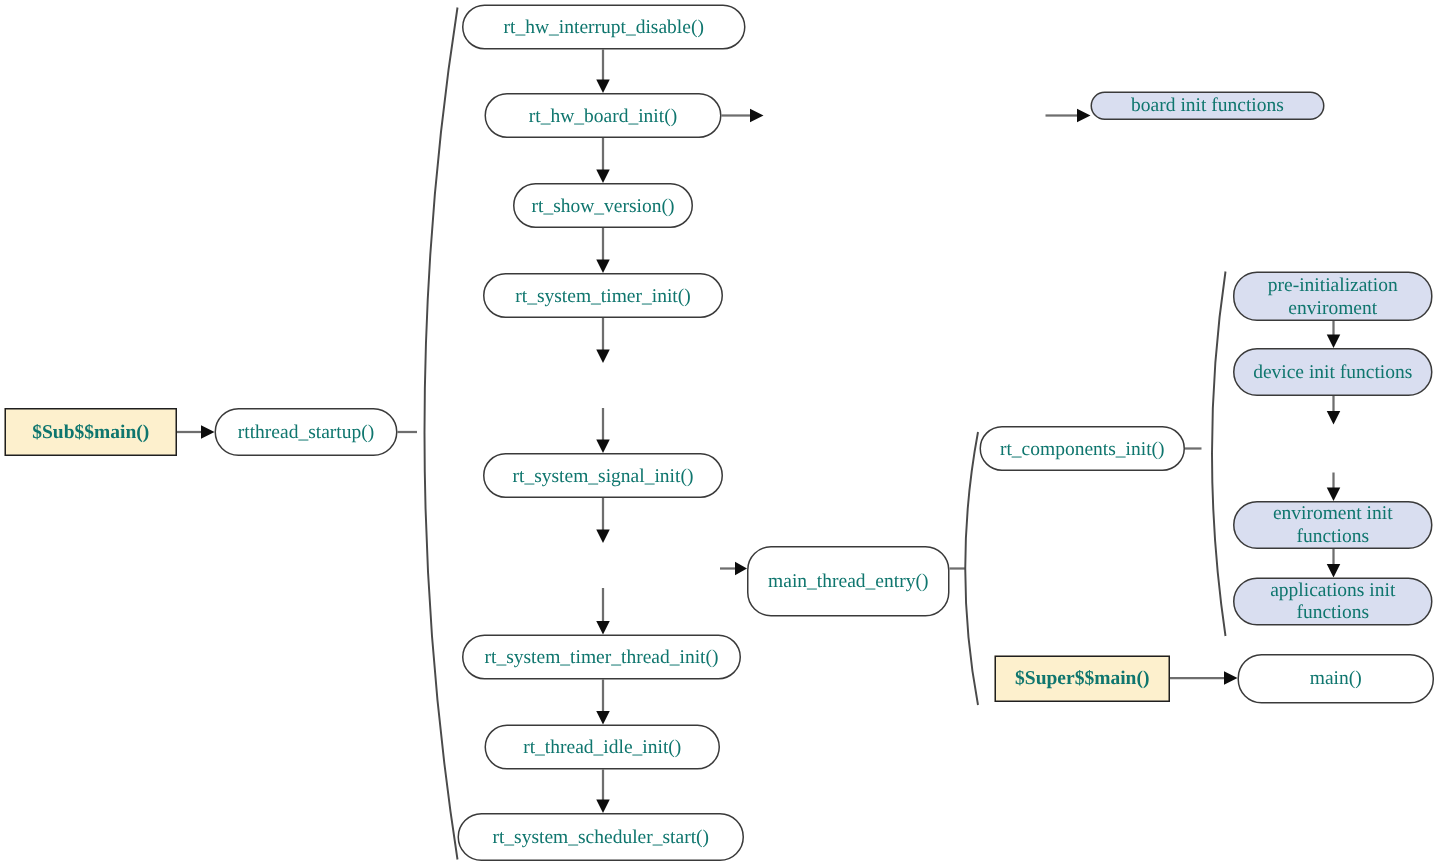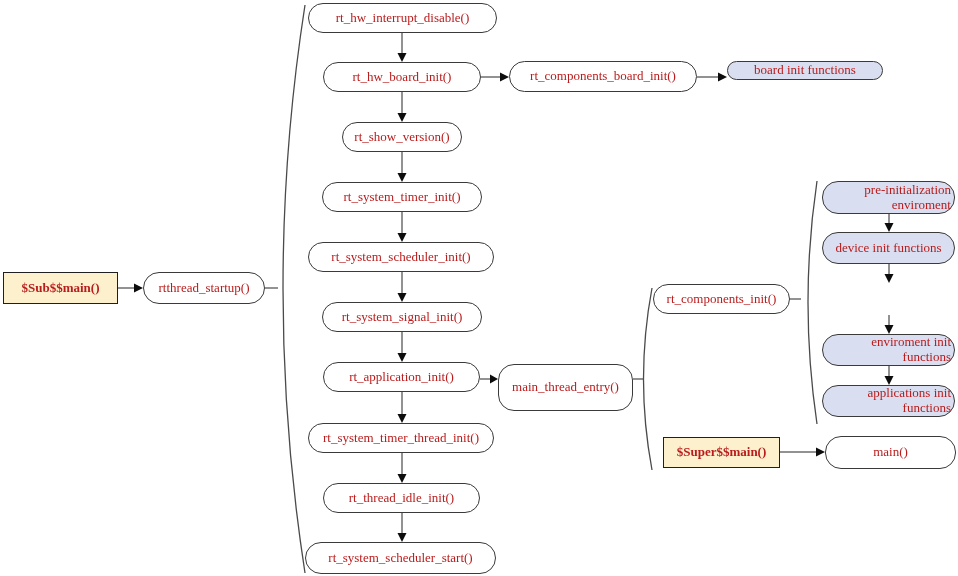--- a/index.html
+++ b/index.html
@@ -1,20 +1,20 @@
 <!DOCTYPE html>
 <html><head>
 <meta charset="utf-8">
 <style>
   html,body{margin:0;padding:0;background:#ffffff;}
   .canvas{position:relative;width:958px;height:576px;background:#ffffff;overflow:hidden;
           font-family:"Liberation Serif", serif;}
   .connectors{position:absolute;left:0;top:0;width:958px;height:576px;}
   .node{position:absolute;box-sizing:border-box;display:flex;align-items:center;justify-content:center;
-        text-align:right;font-size:13px;line-height:1.12;color:#b91c1c;background:#ffffff;
+        text-align:center;font-size:13px;line-height:1.12;color:#0f766e;background:#ffffff;
         border:1.4px solid #3a3a3a;padding:0 3px;}
   .stadium{border-radius:16px;}
   .rect{background:#fdf0cd;border:1.4px solid #1f1f1f;border-radius:0;font-weight:bold;}
   .accent{background:#d9def0;}
   .conn{stroke:#6e6e6e;stroke-width:1.5;}
   .paren{stroke:#4a4a4a;stroke-width:1.3;fill:none;}
   .head{fill:#0d0d0d;stroke:none;}
 </style>
 </head>
 <body>
@@ -74,28 +74,25 @@
     <polygon class="head" points="816,447.5 816,456.5 825,452"></polygon>
   </svg>
 
   <div class="node rect" style="left:3px;top:272px;width:115px;height:32px">$Sub$$main()</div>
   <div class="node stadium" style="left:143px;top:272px;width:122px;height:32px">rtthread_startup()</div>
 
   <div class="node stadium" style="left:308px;top:3px;width:189px;height:30px">rt_hw_interrupt_disable()</div>
   <div class="node stadium" style="left:323px;top:62px;width:158px;height:30px">rt_hw_board_init()</div>
   <div class="node stadium" style="left:342px;top:122px;width:120px;height:30px">rt_show_version()</div>
   <div class="node stadium" style="left:322px;top:182px;width:160px;height:30px">rt_system_timer_init()</div>
-  <div class="node stadium" style="left:308px;top:242px;width:186px;height:30px">rt_system_scheduler_init()</div>
   <div class="node stadium" style="left:322px;top:302px;width:160px;height:30px">rt_system_signal_init()</div>
-  <div class="node stadium" style="left:323px;top:362px;width:157px;height:30px">rt_application_init()</div>
   <div class="node stadium" style="left:308px;top:423px;width:186px;height:30px">rt_system_timer_thread_init()</div>
   <div class="node stadium" style="left:323px;top:483px;width:157px;height:30px">rt_thread_idle_init()</div>
   <div class="node stadium" style="left:305px;top:542px;width:191px;height:32px">rt_system_scheduler_start()</div>
 
-  <div class="node stadium" style="left:509px;top:61px;width:188px;height:31px">rt_components_board_init()</div>
   <div class="node stadium accent" style="left:727px;top:61px;width:156px;height:19px">board init functions</div>
 
   <div class="node stadium" style="left:498px;top:364px;width:135px;height:47px">main_thread_entry()</div>
   <div class="node stadium" style="left:653px;top:284px;width:137px;height:30px">rt_components_init()</div>
 
   <div class="node stadium accent" style="left:822px;top:181px;width:133px;height:33px">pre-initialization enviroment</div>
   <div class="node stadium accent" style="left:822px;top:232px;width:133px;height:32px">device init functions</div>
   <div class="node stadium accent" style="left:822px;top:334px;width:133px;height:32px">enviroment init functions</div>
   <div class="node stadium accent" style="left:822px;top:385px;width:133px;height:32px">applications init functions</div>
 

